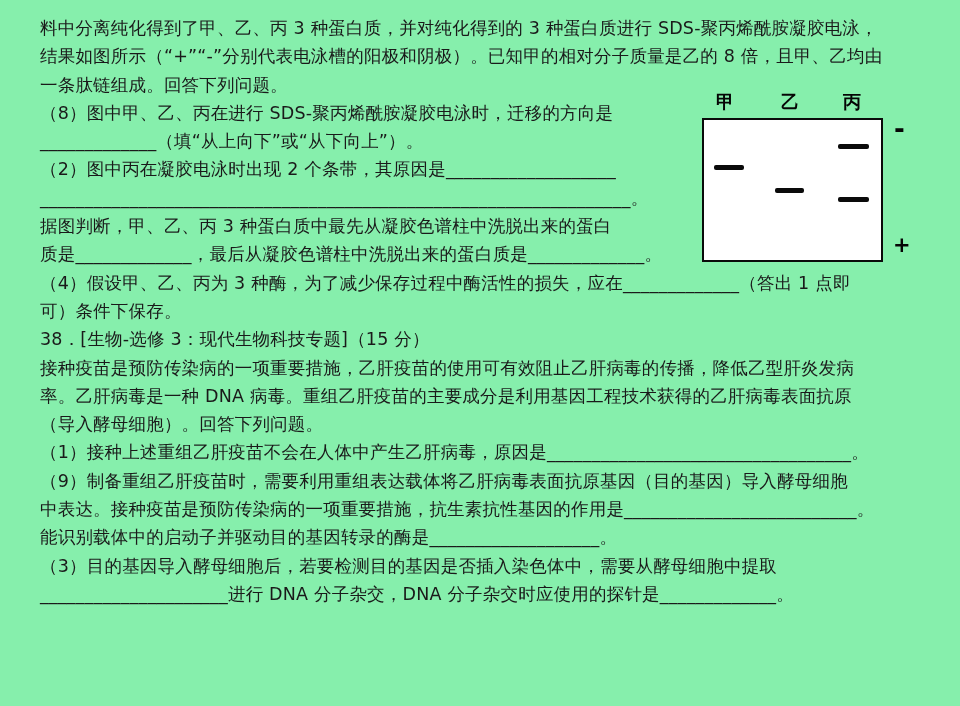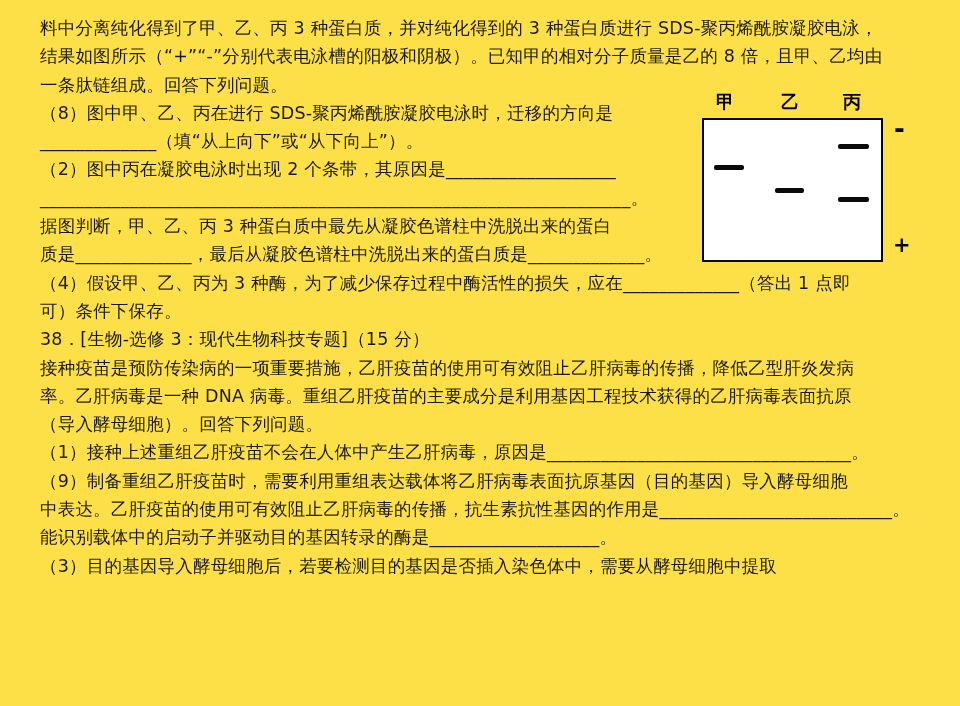--- a/index.html
+++ b/index.html
@@ -2,21 +2,21 @@
 <html><head>
 <meta charset="utf-8">
 <style>
   * { margin: 0; padding: 0; box-sizing: border-box; }
   html, body { background: #d9d9d9; }
   .page {
     position: relative;
     width: 960px;
     height: 706px;
     margin: 0 auto;
-    background: #fde047;
+    background: #86efac;
     font-family: "DejaVu Sans", sans-serif;
     color: #1a1a1a;
     overflow: hidden;
   }
   .text-block {
     position: absolute;
     left: 40px;
     top: 14px;
     right: 10px;
   }
@@ -89,23 +89,24 @@
     <div class="line">据图判断，甲、乙、丙 3 种蛋白质中最先从凝胶色谱柱中洗脱出来的蛋白</div>
     <div class="line">质是_____________，最后从凝胶色谱柱中洗脱出来的蛋白质是_____________。</div>
     <div class="line">（4）假设甲、乙、丙为 3 种酶，为了减少保存过程中酶活性的损失，应在_____________（答出 1 点即</div>
     <div class="line">可）条件下保存。</div>
     <div class="line">38．[生物-选修 3：现代生物科技专题]（15 分）</div>
     <div class="line">接种疫苗是预防传染病的一项重要措施，乙肝疫苗的使用可有效阻止乙肝病毒的传播，降低乙型肝炎发病</div>
     <div class="line">率。乙肝病毒是一种 DNA 病毒。重组乙肝疫苗的主要成分是利用基因工程技术获得的乙肝病毒表面抗原</div>
     <div class="line">（导入酵母细胞）。回答下列问题。</div>
     <div class="line">（1）接种上述重组乙肝疫苗不会在人体中产生乙肝病毒，原因是__________________________________。</div>
     <div class="line">（9）制备重组乙肝疫苗时，需要利用重组表达载体将乙肝病毒表面抗原基因（目的基因）导入酵母细胞</div>
-    <div class="line">中表达。乙肝疫苗的使用可有效阻止乙肝病毒的传播，抗生素抗性基因的作用是__________________________。</div>
+    <div class="line">中表达。接种疫苗是预防传染病的一项重要措施，抗生素抗性基因的作用是__________________________。</div>
     <div class="line">能识别载体中的启动子并驱动目的基因转录的酶是___________________。</div>
     <div class="line">（3）目的基因导入酵母细胞后，若要检测目的基因是否插入染色体中，需要从酵母细胞中提取</div>
+    <div class="line">_____________________进行 DNA 分子杂交，DNA 分子杂交时应使用的探针是_____________。</div>
   </div>
 
   <div class="figure-layer">
     <span class="lane-label lane-jia">甲</span>
     <span class="lane-label lane-yi">乙</span>
     <span class="lane-label lane-bing">丙</span>
     <div class="gel-box"></div>
     <div>
         <div class="band" style="left: 714px; top: 165px; width: 30px;"></div>
         <div class="band" style="left: 775px; top: 188px; width: 29px;"></div>

